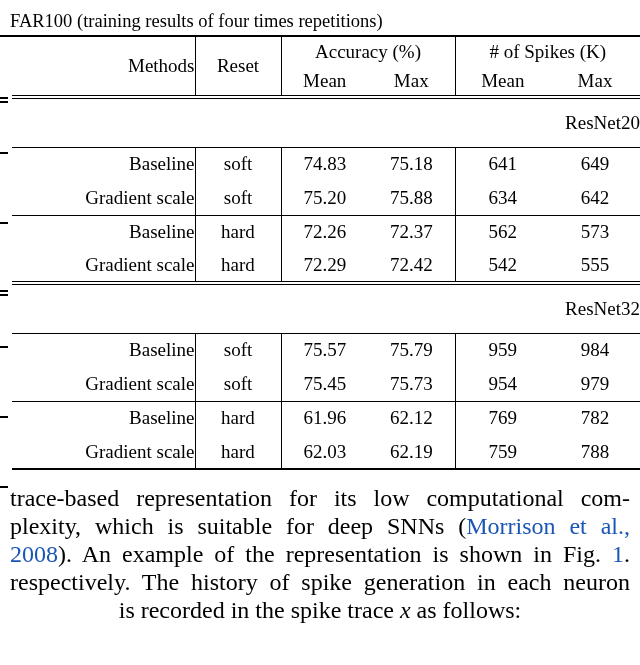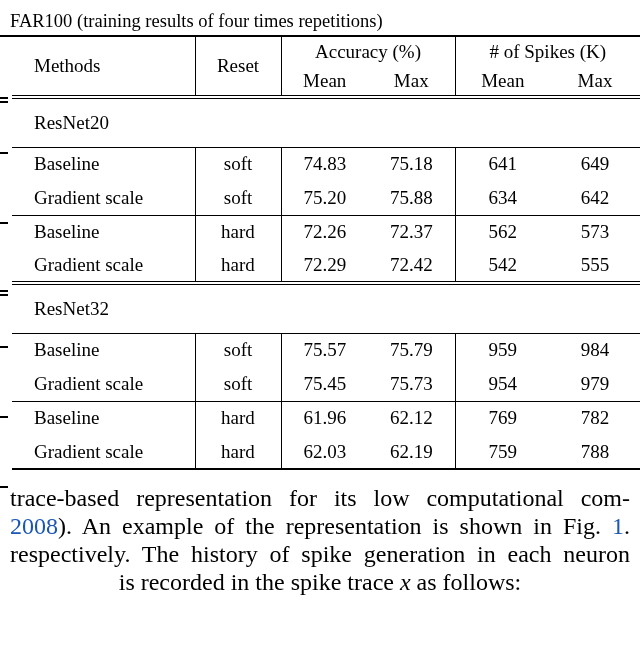--- a/index.html
+++ b/index.html
@@ -34,21 +34,21 @@
   }
   col.c-method { width:183px; }
   col.c-reset  { width:86px; }
   col.c-am     { width:87px; }
   col.c-ax     { width:87px; }
   col.c-sm     { width:95px; }
   col.c-sx     { width:90px; }
 
   th, td { padding:0; font-weight:normal; text-align:center; vertical-align:middle; }
   th { font-size:19px; }
-  .left { text-align:left; padding-left:22px; }
+  .left { text-align:right; padding-left:22px; }
   .vr { border-right:1px solid #000; }
   .hb { border-bottom:4px double #000; }          
   tr.rule td { border-bottom:1.5px solid #000; }  
   tr.drule td { border-bottom:4px double #000; }  
   tr.bottomrule td { border-bottom:2px solid #000; }
   tr.hrow1 th { height:30px; }
   tr.hrow2 th { height:30px; }
   tr.section td { height:50px; }
   tr.data td { height:34px; }
   .b { font-weight:normal; }
@@ -182,18 +182,19 @@
   <div class="tick double" style="top:85px"></div>
   <div class="tick" style="top:140px"></div>
   <div class="tick" style="top:210px"></div>
   <div class="tick double" style="top:278px"></div>
   <div class="tick" style="top:334px"></div>
   <div class="tick" style="top:404px"></div>
   <div class="tick" style="top:474px"></div>
 
   <div class="body-text">
     <div class="jline"><span>trace-based representation for its low computational com-</span></div>
+    <div class="jline"><span>plexity, which is suitable for deep SNNs (</span><span class="cite">Morrison et al.,</span></div>
     <div class="jline"><span class="cite">2008</span><span>). An example of the representation is shown in Fig. </span><span class="cite">1</span><span>.</span></div>
     <div class="jline"><span>respectively. The history of spike generation in each neuron</span></div>
     <div class="lline"><span>is recorded in the spike trace </span><span class="ital">x</span><span> as follows:</span></div>
   </div>
 
 </div>
 
 </body></html>

